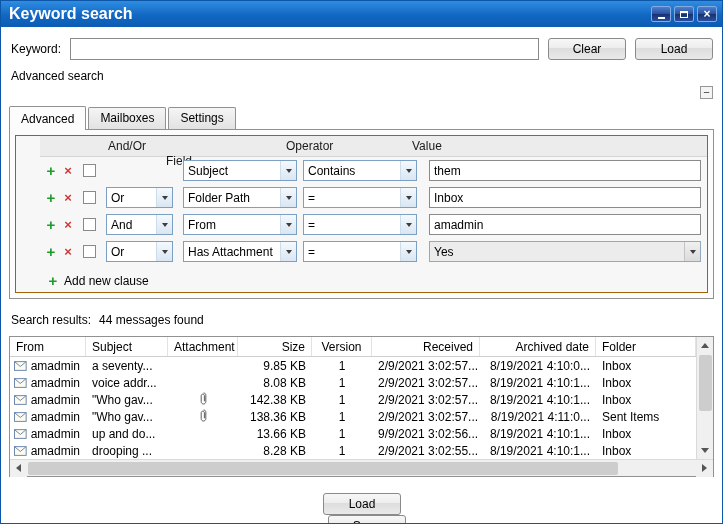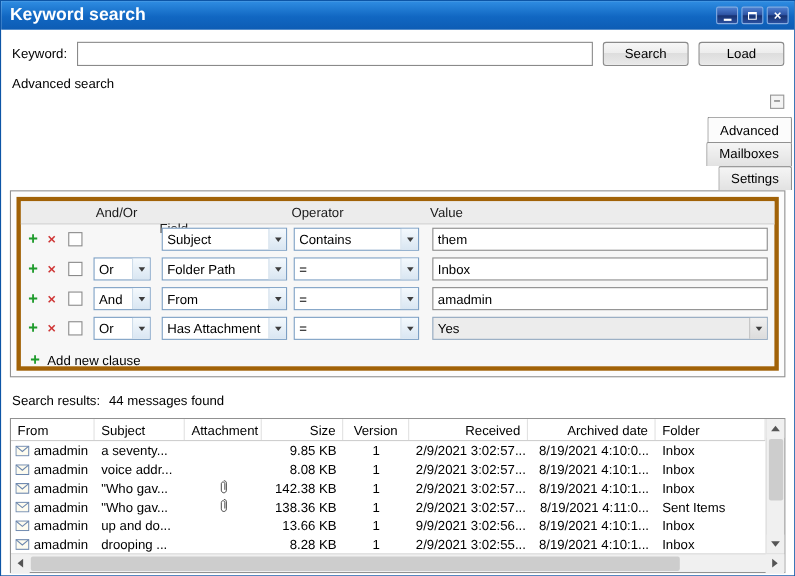--- a/index.html
+++ b/index.html
@@ -49,51 +49,51 @@
 
   .advanced-link { margin: 9px 0 0 10px; cursor: default; }
 
   .collapse-row { display: flex; justify-content: flex-end; margin: 3px 9px 0 0; }
   .collapse-btn {
     width: 13px; height: 13px; border: 1px solid #979797; background: #f4f4f4;
     font-size: 11px; line-height: 10px; text-align: center; color: #333; cursor: default;
   }
 
   
-  .tabs { display: flex; align-items: flex-end; margin: 7px 0 0 8px; position: relative; z-index: 2; flex-direction: column; }
+  .tabs { display: flex; align-items: flex-end; margin: 7px 0 0 8px; position: relative; z-index: 2; }
   .tab {
     padding: 3px 11px 4px 11px; margin-right: 2px;
     border: 1px solid #919191; border-bottom: none; border-radius: 2px 2px 0 0;
     background: linear-gradient(#f5f5f5, #e2e2e2); cursor: default;
   }
   .tab.active { background: #fcfcfc; padding-top: 5px; margin-bottom: -1px; }
 
   .tab-panel {
     margin: 0 8px; border: 1px solid #919191; background: #fcfcfc;
     height: 170px; padding: 5px; position: relative; z-index: 1;
   }
 
   
-  .clause-box { border: 4px solid #a16207; background: #f7f7f7; height: 100%; }
+  .clause-box { border: 1px solid #a16207; background: #f7f7f7; height: 100%; padding-left: 24px; }
   .clause-header {
     display: flex; align-items: center; height: 21px; padding-left: 4px;
     background: #ececec; border-bottom: 1px solid #d4d4d4; color: #1a1a1a;
   }
   .ch-spacer { width: 52px; }
   .ch-andor  { width: 48px; margin-left: 10px; padding-left: 2px; }
   .ch-field  { width: 114px; margin-left: 10px; padding-left: 2px; margin-top: 30px; }
   .ch-oper   { width: 114px; margin-left: 6px;  padding-left: 2px; }
   .ch-value  { flex: 1; margin-left: 12px; padding-left: 2px; }
 
   .clause-row { display: flex; align-items: center; height: 27px; padding-left: 4px; }
   .icon-plus { width: 14px; text-align: center; color: #1f9b2c; font-weight: bold; font-size: 15px; cursor: default; }
   .icon-x    { width: 14px; margin-left: 3px; text-align: center; color: #cf3636; font-weight: bold; font-size: 13px; cursor: default; }
   .checkbox  { width: 13px; height: 13px; margin-left: 8px; background: #fff; border: 1px solid #8a8a8a; cursor: default; }
 
-  .slot-andor { width: 52px; margin-left: 10px; }
+  .slot-andor { width: 67px; margin-left: 10px; }
   .slot-field { width: 114px; margin-left: 10px; }
   .slot-oper  { width: 114px; margin-left: 6px; }
   .slot-value { flex: 1; margin-left: 12px; margin-right: 6px; }
 
   .combo {
     display: flex; align-items: center; height: 21px; width: 100%;
     border: 1px solid #7c9fc4; background: #fff; cursor: default;
   }
   .combo-text { flex: 1; padding: 0 4px; white-space: nowrap; overflow: hidden; }
   .combo-btn {
@@ -173,21 +173,21 @@
         <span class="glyph-max-box"></span>
       </span>
     <span class="tb-btn">
         <span class="glyph-close">×</span>
       </span>
   </div>
 
   <div class="keyword-row">
     <label>Keyword:</label>
     <input class="keyword-input" type="text" value="" style="">
-    <button class="btn">Search</button>
+    <button class="btn">Clear</button>
     <button class="btn">Load</button>
   </div>
 
   <div class="advanced-link">Advanced search</div>
 
   <div class="collapse-row">
     <span class="collapse-btn">−</span>
   </div>
 
   <div class="tabs">

